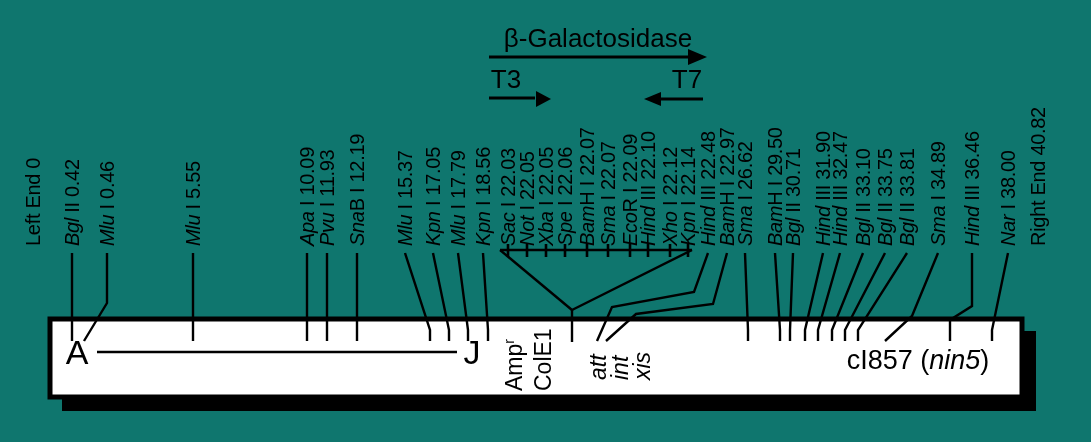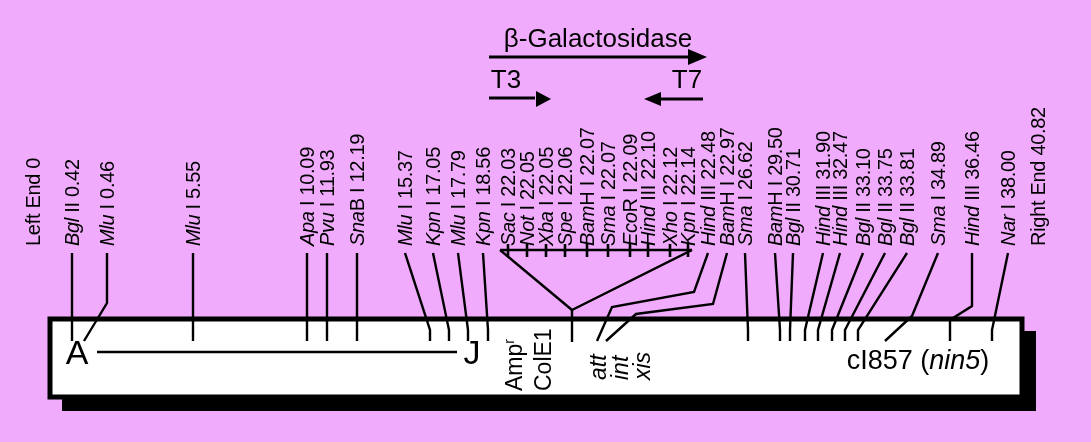--- a/index.html
+++ b/index.html
@@ -1,16 +1,16 @@
 <!DOCTYPE html>
 <html><head>
 <meta charset="utf-8">
 <style>
   html,body{margin:0;padding:0;background:#ffffff;}
-  .stage{position:relative;width:1091px;height:442px;background:#f0abfc;overflow:hidden;}
+  .stage{position:relative;width:1091px;height:442px;background:#0f766e;overflow:hidden;}
   svg{display:block;}
   text{fill:#000;}
   .site-label{font:20px "Liberation Sans", sans-serif;letter-spacing:-0.3px;}
   .conn{fill:none;stroke:#000;stroke-width:2.4;}
   .bracket{fill:none;stroke:#000;stroke-width:2.6;}
   .bigtxt{font:26px "Liberation Sans", sans-serif;}
   .bartxt{font:34px "Liberation Sans", sans-serif;}
   .rottxt{font:23px "Liberation Sans", sans-serif;}
   .gene{font-style:italic;}
   .ci{font:27px "Liberation Sans", sans-serif;}

